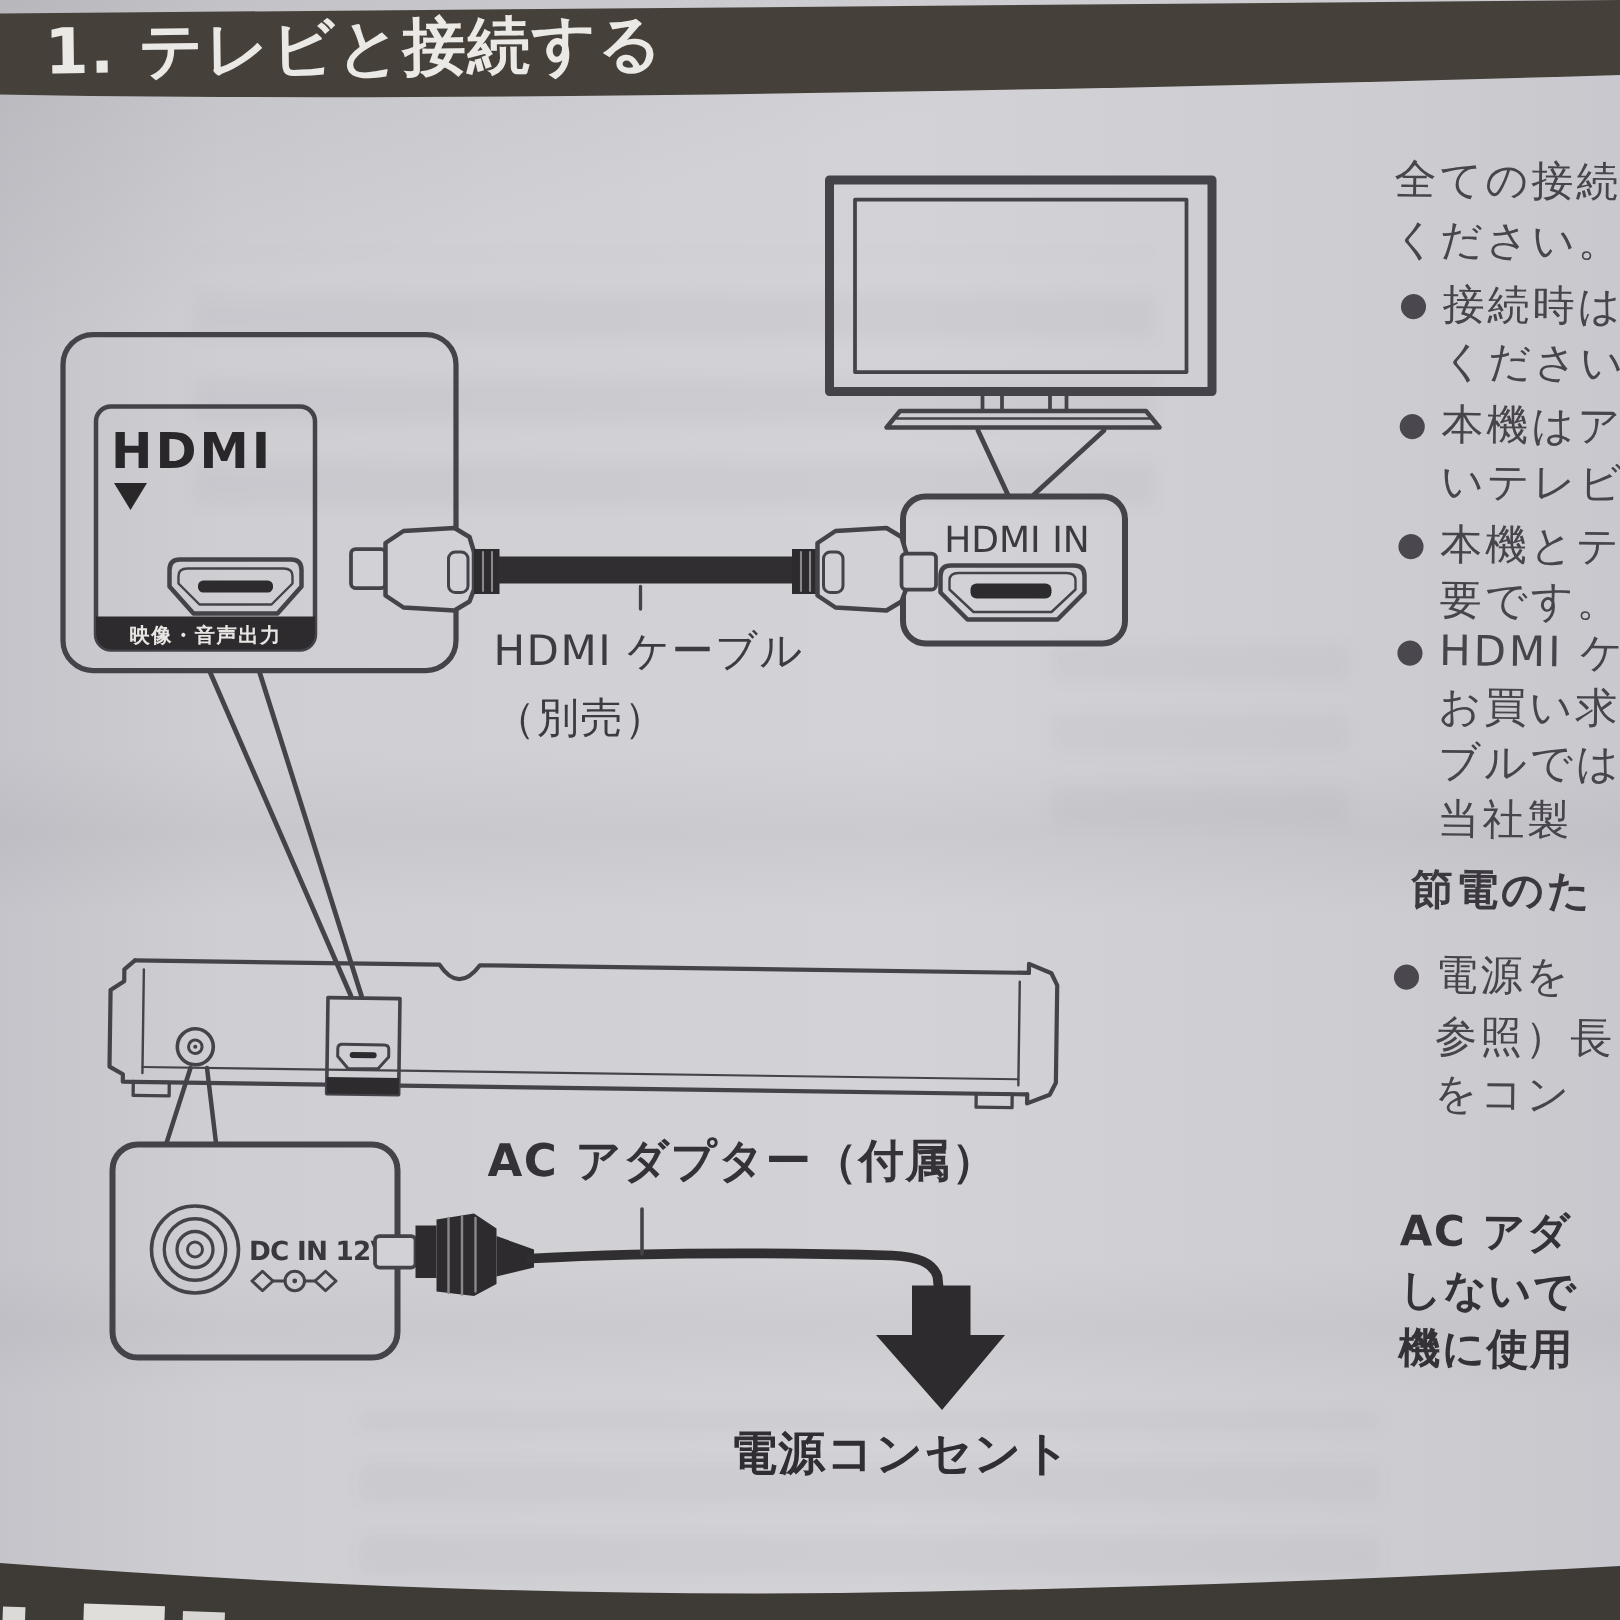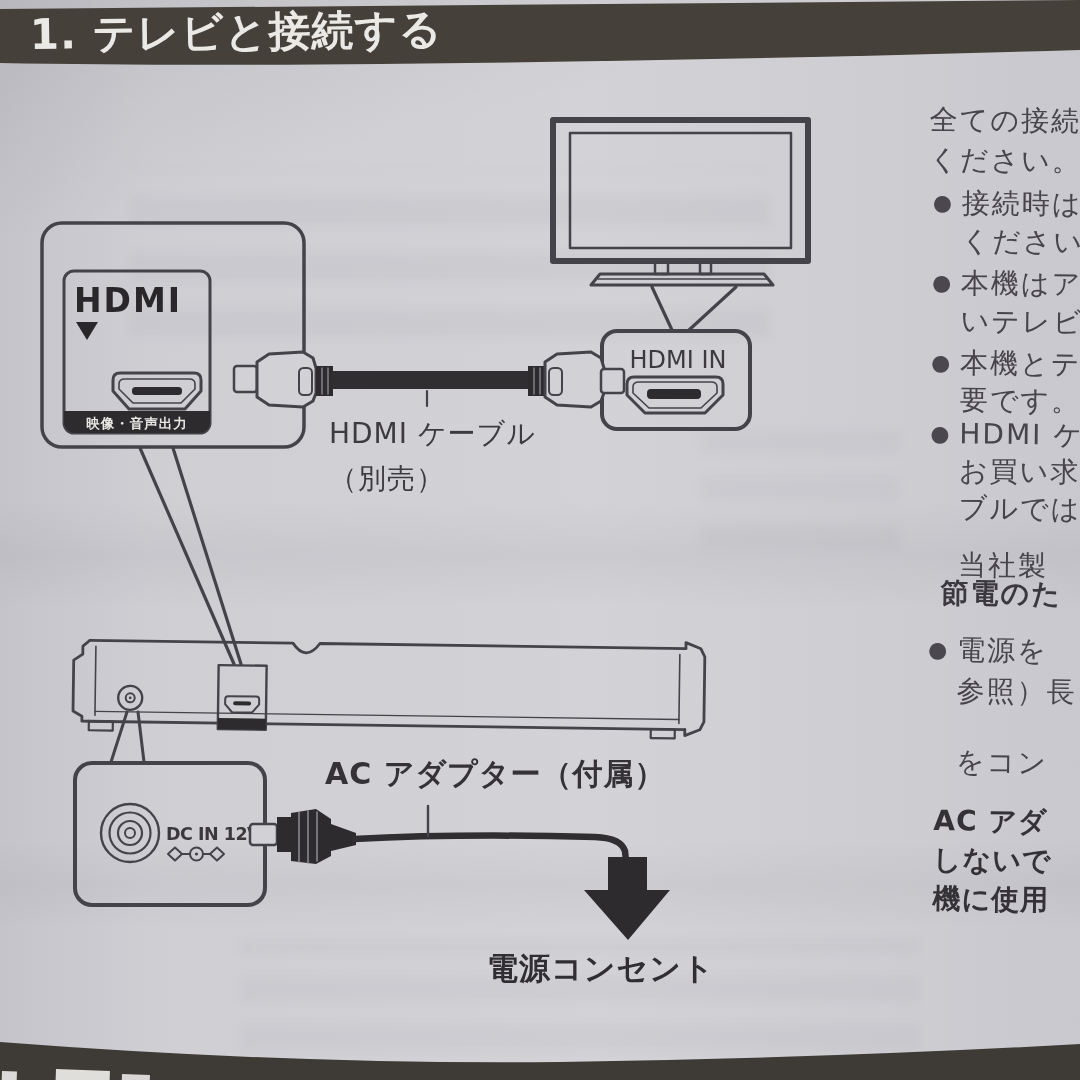--- a/index.html
+++ b/index.html
@@ -209,21 +209,21 @@
   <div class="line para" style="top:58px"><span class="txt">ください。</span></div>
   <div class="line bl" style="top:101px"><span class="dot">●</span><span class="txt">接続時は</span></div>
   <div class="line cont" style="top:139px"><span class="txt">ください</span></div>
   <div class="line bl" style="top:181px"><span class="dot">●</span><span class="txt">本機はア</span></div>
   <div class="line cont" style="top:219px"><span class="txt">いテレビ</span></div>
   <div class="line bl" style="top:261px"><span class="dot">●</span><span class="txt">本機とテ</span></div>
   <div class="line cont" style="top:298px"><span class="txt">要です。</span></div>
   <div class="line bl" style="top:332px"><span class="dot">●</span><span class="txt">HDMI ケ</span></div>
   <div class="line cont" style="top:369px"><span class="txt">お買い求</span></div>
   <div class="line cont" style="top:406px"><span class="txt">ブルでは</span></div>
-  <div class="line cont" style="top:463px"><span class="txt">当社製</span></div>
+  <div class="line cont" style="top:444px"><span class="txt">当社製</span></div>
   <div class="line head" style="top:491px"><span class="txt">節電のた</span></div>
   <div class="line bl" style="top:548px"><span class="dot">●</span><span class="txt">電源を</span></div>
   <div class="line cont" style="top:589px"><span class="txt">参照）長</span></div>
-  <div class="line cont" style="top:660px"><span class="txt">をコン</span></div>
+  <div class="line cont" style="top:627px"><span class="txt">をコン</span></div>
   <div class="line boldline" style="top:719px"><span class="txt">AC アダ</span></div>
   <div class="line boldline" style="top:758px"><span class="txt">しないで</span></div>
   <div class="line boldline" style="top:797px"><span class="txt">機に使用</span></div>
 </div>
 
 </body></html>

